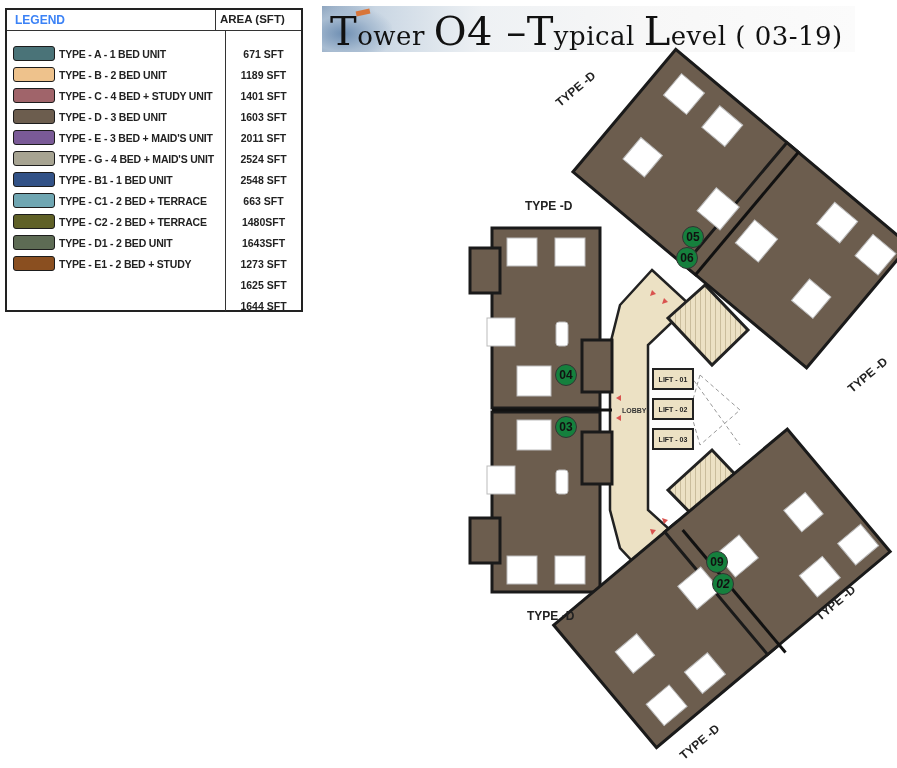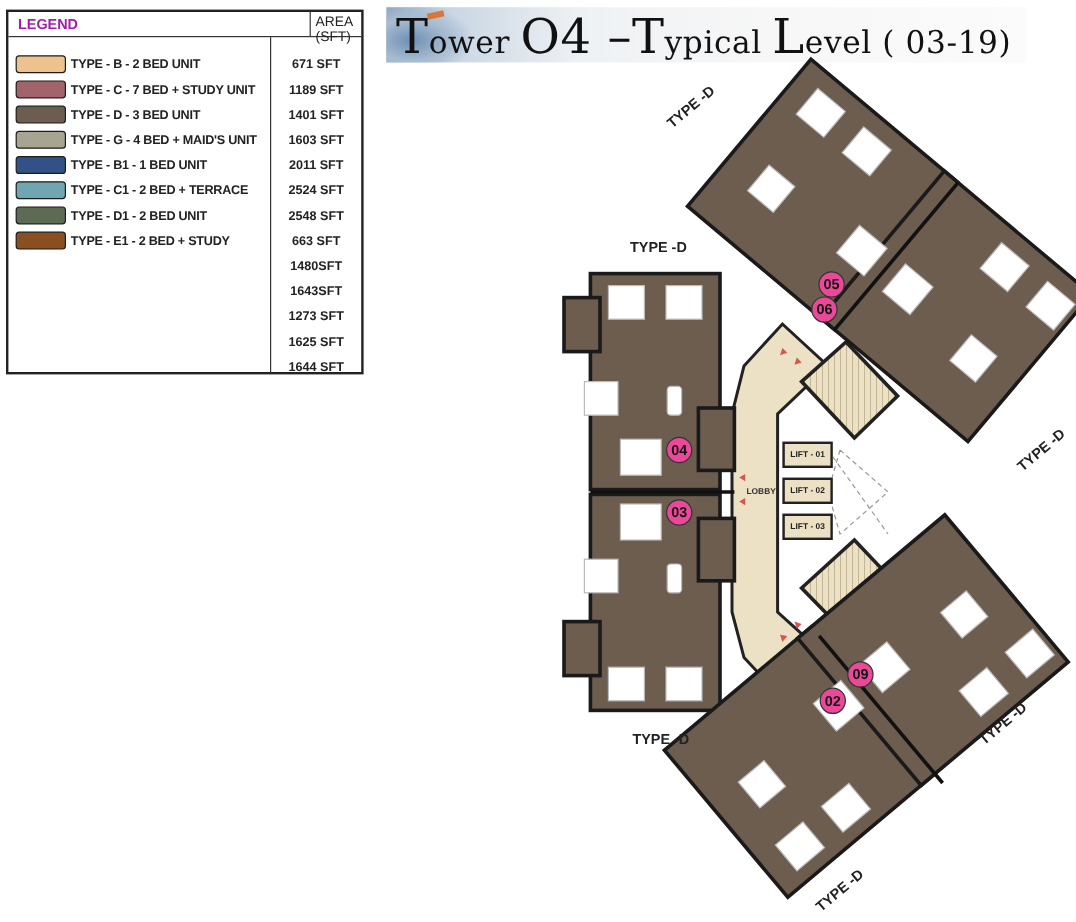--- a/index.html
+++ b/index.html
@@ -1,79 +1,91 @@
 <!DOCTYPE html>
 <html><head>
 <meta charset="utf-8">
 <style>
   html, body { margin:0; padding:0; background:#ffffff; }
   body { width:897px; height:768px; position:relative; overflow:hidden; font-family:"Liberation Sans", sans-serif; }
 
   
   .legend { position:absolute; left:5px; top:8px; width:298px; height:304px; border:2px solid #222; box-sizing:border-box; background:#fff; }
   .legend .hdr { display:flex; height:20px; border-bottom:1.5px solid #333; }
-  .legend .hdr .c1 { width:252px; font-weight:bold; font-size:12px; padding:3px 0 0 8px; box-sizing:border-box; color:#a21caf; border-right:1.5px solid #333; }
-  .legend .hdr .c2 { flex:1; font-weight:normal; font-size:11.5px; padding:3px 0 0 4px; color:#222; }
+  .legend .hdr .c1 { width:209px; font-weight:bold; font-size:12px; padding:3px 0 0 8px; box-sizing:border-box; color:#3b82f6; border-right:1.5px solid #333; }
+  .legend .hdr .c2 { flex:1; font-weight:bold; font-size:11.5px; padding:3px 0 0 4px; color:#222; }
   .legend .body { display:flex; }
   .legend .col-a { width:219px; border-right:1.5px solid #333; padding-top:12px; box-sizing:border-box; height:280px; }
   .legend .col-b { flex:1; padding-top:12px; }
   .lrow { display:flex; align-items:center; height:21px; }
   .swatch { width:42px; height:15px; margin:0 4px 0 6px; border:1.8px solid #1d1d1d; border-radius:3px; box-sizing:border-box; flex-shrink:0; }
   .lbl { font-size:10.5px; font-weight:bold; color:#222; letter-spacing:-0.2px; white-space:nowrap; }
   .area { height:21px; display:flex; align-items:center; justify-content:center; font-size:10.5px; font-weight:bold; color:#222; }
 
   
   .banner { position:absolute; left:322px; top:6px; width:533px; height:46px;
     background:linear-gradient(90deg, #8fa6c0 0%, #c9d6e3 10%, #eef1f4 30%, #f7f7f7 60%, #fbfbfb 100%); }
   .banner .cloud { position:absolute; left:0; top:0; width:70px; height:46px; background:radial-gradient(ellipse at 30% 60%, #6f8fb3 0%, #a9bdd2 45%, rgba(255,255,255,0) 75%); }
   .banner .flag { position:absolute; left:34px; top:4px; width:14px; height:5px; background:#d9763a; transform:rotate(-12deg); }
   .banner .title { position:absolute; left:8px; top:2px; font-family:"DejaVu Serif", serif; color:#111; white-space:nowrap; font-size:26px; letter-spacing:0.5px; }
   .banner .title .big { font-size:40px; }
 
   
   .plan { position:absolute; left:0; top:0; width:897px; height:768px; pointer-events:none; }
   .plan svg { position:absolute; left:0; top:0; }
   .label-type { position:absolute; font-size:12px; font-weight:bold; color:#222; white-space:nowrap; }
-  .unit-no { position:absolute; width:20px; height:20px; border-radius:50%; background:#ec4899; border:1.2px solid #333; font-size:12px; font-weight:bold; color:#111; display:flex; align-items:center; justify-content:center; }
+  .unit-no { position:absolute; width:20px; height:20px; border-radius:50%; background:#15803d; border:1.2px solid #333; font-size:12px; font-weight:bold; color:#111; display:flex; align-items:center; justify-content:center; }
   .lift { position:absolute; width:42px; height:22px; background:#ece1c4; border:2px solid #222; font-size:7px; font-weight:bold; color:#222; display:flex; align-items:center; justify-content:center; box-sizing:border-box; }
   .lobby-lbl { position:absolute; font-size:7px; font-weight:bold; color:#333; }
 </style>
 </head>
 <body>
 
 <div class="legend">
   <div class="hdr">
     <div class="c1">LEGEND</div>
     <div class="c2">AREA (SFT)</div>
   </div>
   <div class="body">
     <div class="col-a" id="legend-labels">
         <div class="lrow">
+          <span class="swatch" style="background: rgb(74, 115, 120);"></span>
+          <span class="lbl">TYPE - A - 1 BED UNIT</span>
+        </div>
+        <div class="lrow">
           <span class="swatch" style="background: rgb(238, 194, 140);"></span>
           <span class="lbl">TYPE - B - 2 BED UNIT</span>
         </div>
         <div class="lrow">
           <span class="swatch" style="background: rgb(160, 100, 106);"></span>
-          <span class="lbl">TYPE - C - 7 BED + STUDY UNIT</span>
+          <span class="lbl">TYPE - C - 4 BED + STUDY UNIT</span>
         </div>
         <div class="lrow">
           <span class="swatch" style="background: rgb(108, 93, 78);"></span>
           <span class="lbl">TYPE - D - 3 BED UNIT</span>
         </div>
         <div class="lrow">
+          <span class="swatch" style="background: rgb(122, 90, 151);"></span>
+          <span class="lbl">TYPE - E - 3 BED + MAID'S UNIT</span>
+        </div>
+        <div class="lrow">
           <span class="swatch" style="background: rgb(167, 164, 146);"></span>
           <span class="lbl">TYPE - G - 4 BED + MAID'S UNIT</span>
         </div>
         <div class="lrow">
           <span class="swatch" style="background: rgb(50, 82, 135);"></span>
           <span class="lbl">TYPE - B1 - 1 BED UNIT</span>
         </div>
         <div class="lrow">
           <span class="swatch" style="background: rgb(111, 166, 178);"></span>
           <span class="lbl">TYPE - C1 - 2 BED + TERRACE</span>
+        </div>
+        <div class="lrow">
+          <span class="swatch" style="background: rgb(95, 96, 38);"></span>
+          <span class="lbl">TYPE - C2 - 2 BED + TERRACE</span>
         </div>
         <div class="lrow">
           <span class="swatch" style="background: rgb(93, 107, 84);"></span>
           <span class="lbl">TYPE - D1 - 2 BED UNIT</span>
         </div>
         <div class="lrow">
           <span class="swatch" style="background: rgb(138, 79, 32);"></span>
           <span class="lbl">TYPE - E1 - 2 BED + STUDY</span>
         </div>
       </div>
@@ -189,21 +201,21 @@
       <polygon points="664,524 668,520 662,518"></polygon>
     </g>
   </svg>
 
   <div class="lift" style="left:652px;top:368px;">LIFT - 01</div>
   <div class="lift" style="left:652px;top:398px;">LIFT - 02</div>
   <div class="lift" style="left:652px;top:428px;">LIFT - 03</div>
   <div class="lobby-lbl" style="left:622px;top:407px;">LOBBY</div>
 
   <div class="unit-no" style="left:706px;top:551px;">09</div>
-  <div class="unit-no" style="left:683px;top:573px;">02</div>
+  <div class="unit-no" style="left:712px;top:573px;font-style:italic;">02</div>
   <div class="unit-no" style="left:555px;top:416px;">03</div>
   <div class="unit-no" style="left:555px;top:364px;">04</div>
   <div class="unit-no" style="left:682px;top:226px;">05</div>
   <div class="unit-no" style="left:676px;top:247px;">06</div>
 
   <div class="label-type" style="left:525px;top:199px;">TYPE -D</div>
   <div class="label-type" style="left:527px;top:609px;">TYPE -D</div>
   <div class="label-type" style="left:552px;top:82px;transform:rotate(-40deg);">TYPE -D</div>
   <div class="label-type" style="left:844px;top:368px;transform:rotate(-40deg);">TYPE -D</div>
   <div class="label-type" style="left:812px;top:596px;transform:rotate(-40deg);">TYPE -D</div>

